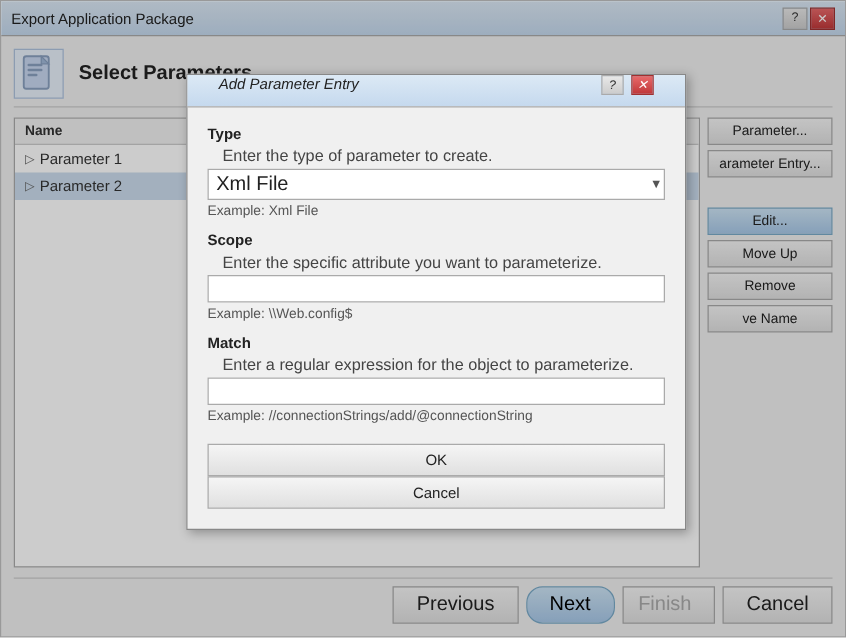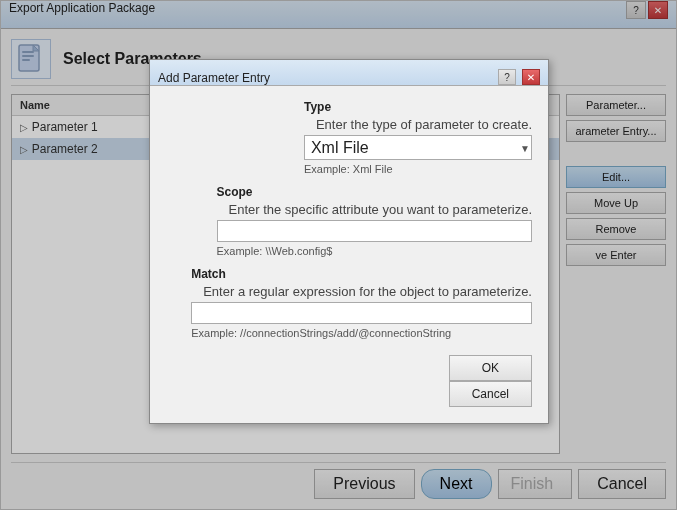--- a/index.html
+++ b/index.html
@@ -19,21 +19,21 @@
       background: #f0f0f0;
       border: 1px solid #999;
       display: flex;
       flex-direction: column;
     }
 
     .outer-titlebar {
       background: linear-gradient(to bottom, #dce9f5, #c5d9ee);
       height: 28px;
       display: flex;
-      align-items: flex-start;
+      align-items: center;
       padding: 0 8px;
       border-bottom: 1px solid #aaa;
       flex-shrink: 0;
     }
 
     .outer-titlebar-title {
       flex: 1;
       font-size: 12px;
       color: #222;
     }
@@ -213,24 +213,25 @@
       width: 400px;
       background: #f0f0f0;
       border: 1px solid #888;
       box-shadow: 2px 2px 8px rgba(0,0,0,0.3);
     }
 
     .modal-titlebar {
       background: linear-gradient(to bottom, #dce9f5, #c5d9ee);
       height: 26px;
       display: flex;
-      align-items: flex-end;
-      padding: 0 8px;
+      align-items: flex-start;
+      padding: 0 25px;
       border-bottom: 1px solid #aaa;
       gap: 6px;
+      font-style: italic;
     }
 
     .modal-title {
       flex: 1;
       font-size: 12px;
       color: #222;
     }
 
     .modal-titlebar-btn {
       width: 18px;
@@ -249,21 +250,20 @@
       background: linear-gradient(to bottom, #e8696a, #c0383a);
       color: white;
       border-color: #a03030;
     }
 
     .modal-content {
       padding: 14px 16px;
       display: flex;
       flex-direction: column;
       gap: 10px;
-      align-items: flex-end;
     }
 
     .field-group {
       display: flex;
       flex-direction: column;
       gap: 3px;
     }
 
     .field-label {
       font-weight: bold;
@@ -383,21 +383,21 @@
           </div>
         </div>
       </div>
 
       <div class="right-buttons">
         <button class="right-btn">Parameter...</button>
         <button class="right-btn">arameter Entry...</button>
         <button class="right-btn highlighted">Edit...</button>
         <button class="right-btn">Move Up</button>
         <button class="right-btn">Remove</button>
-        <button class="right-btn">ve Enter</button>
+        <button class="right-btn">ve Name</button>
       </div>
     </div>
 
     <div class="bottom-nav">
       <button class="nav-btn">Previous</button>
       <button class="nav-btn highlighted">Next</button>
       <button class="nav-btn disabled" disabled="">Finish</button>
       <button class="nav-btn">Cancel</button>
     </div>
   </div>

